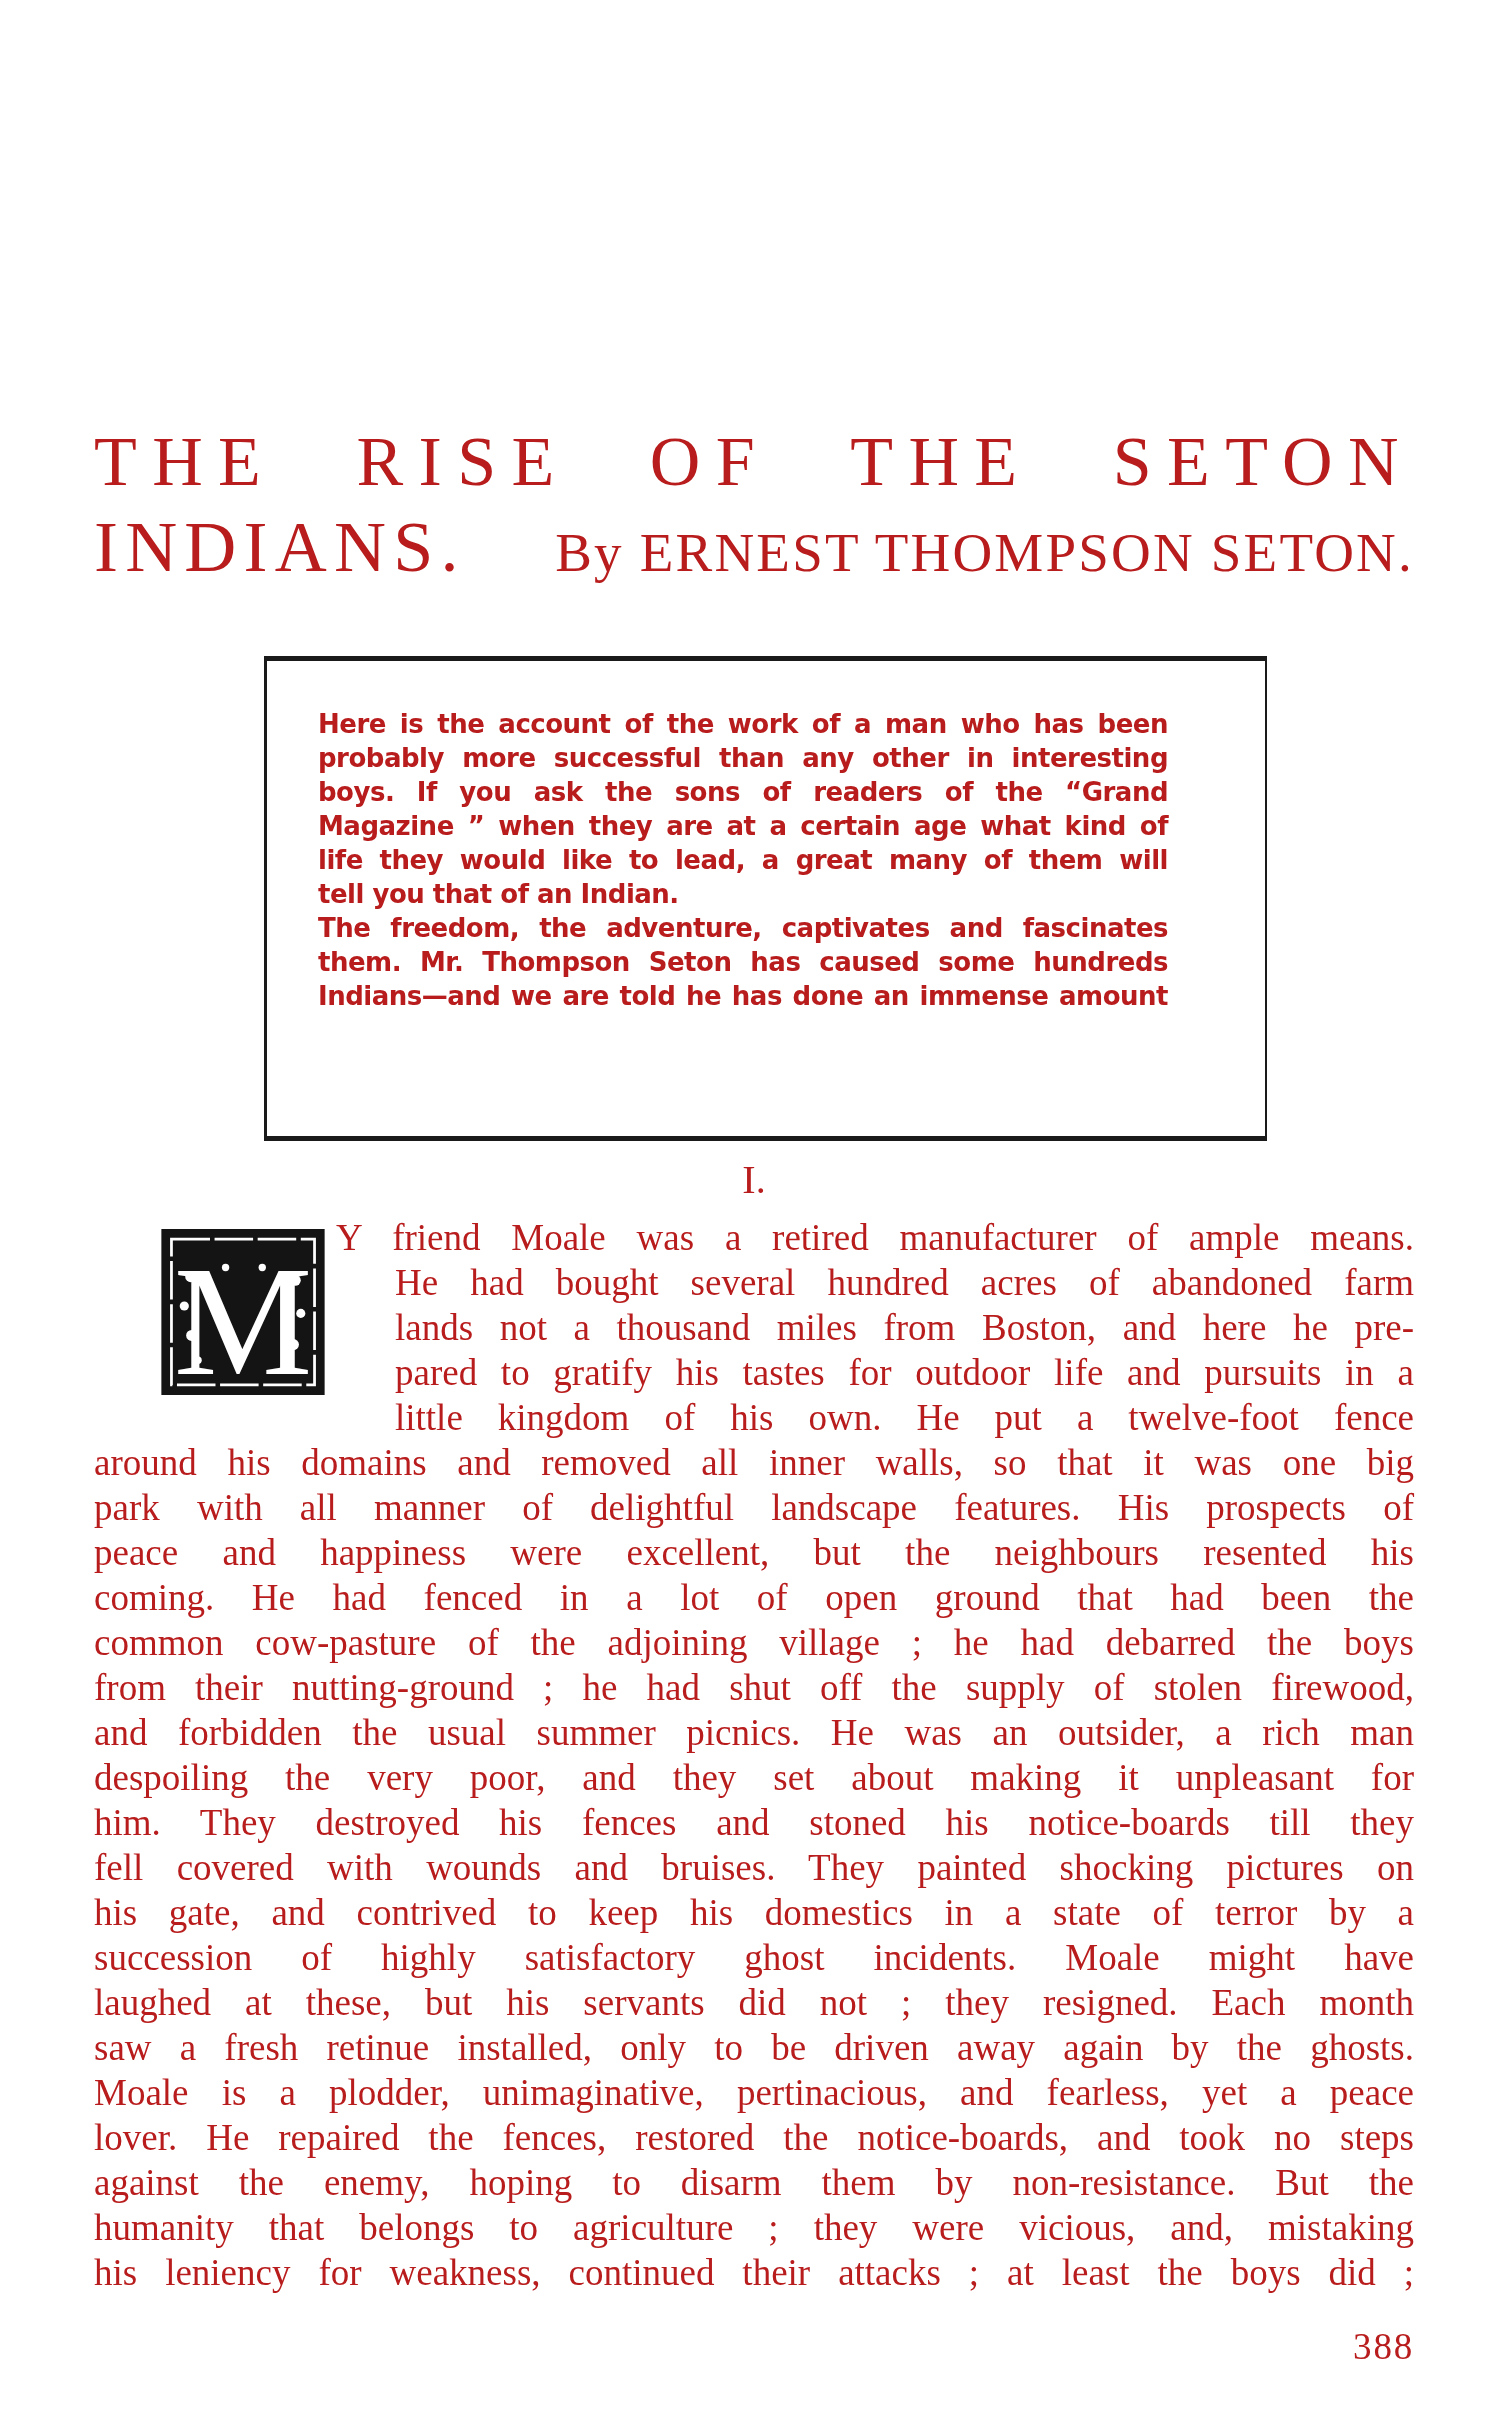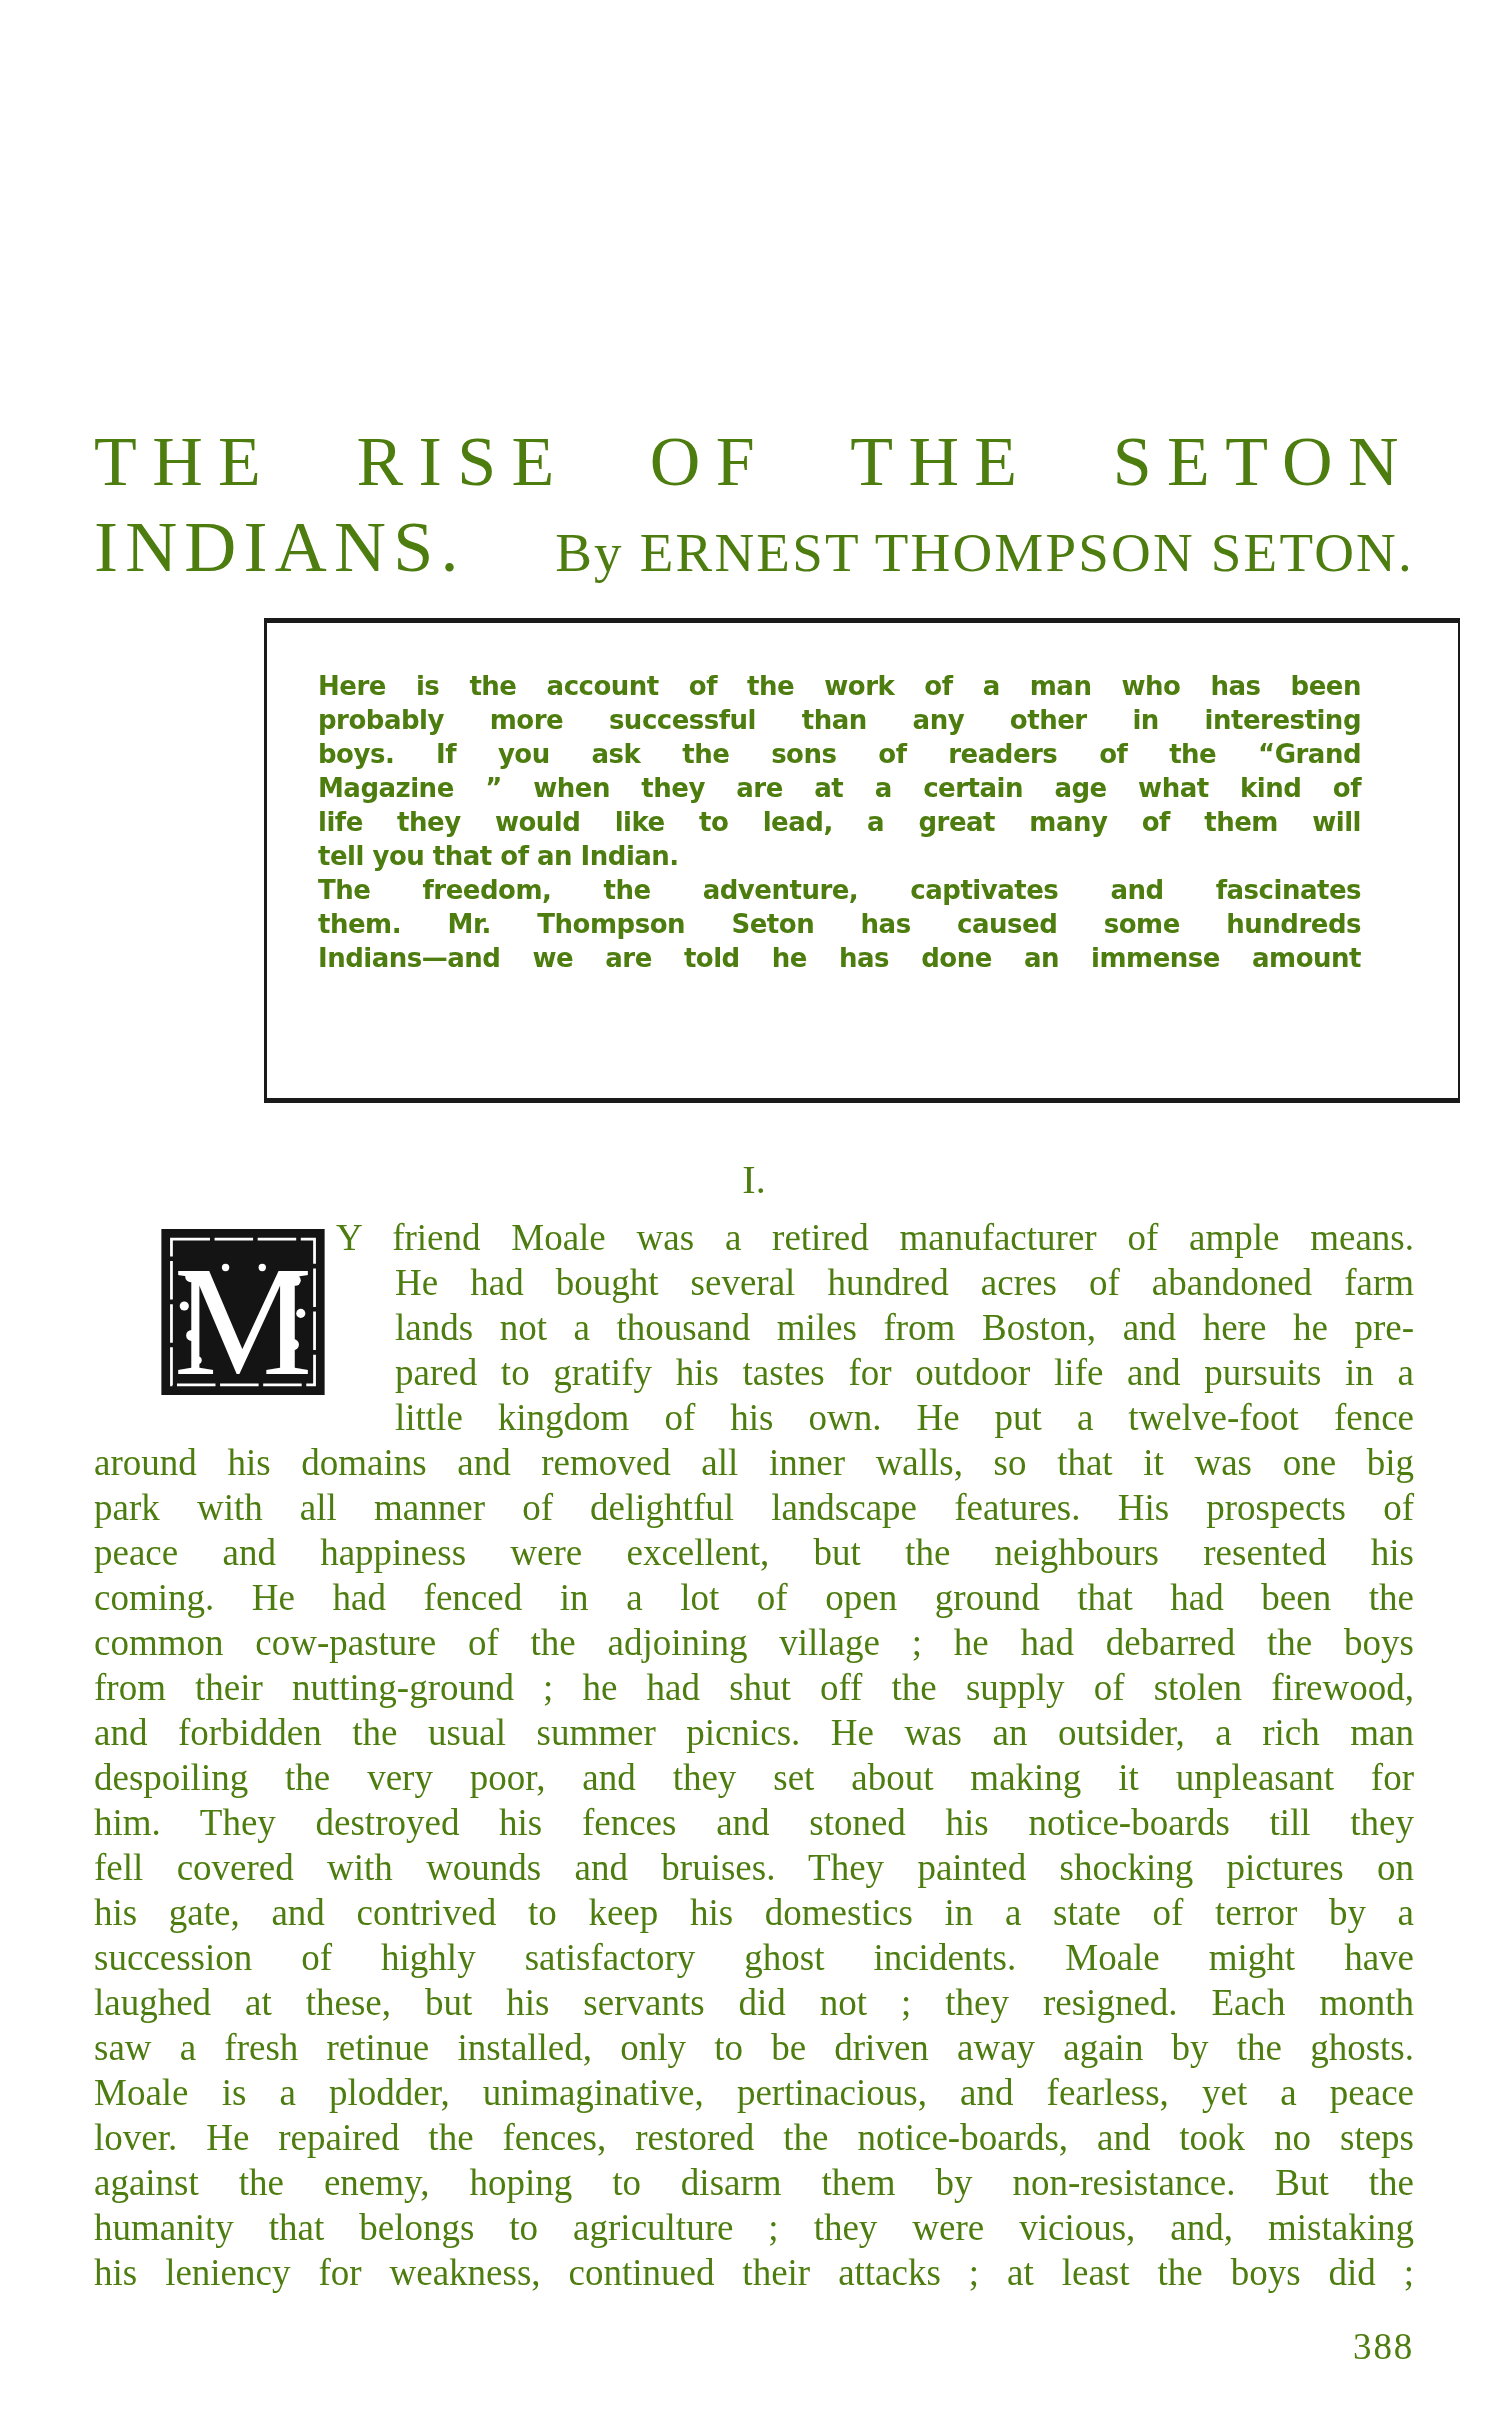--- a/index.html
+++ b/index.html
@@ -1,32 +1,32 @@
 <!DOCTYPE html>
 <html style="font-size:14.7px"><head>
 <meta charset="utf-8">
 <style>
   html,body { margin:0; padding:0; background:#e8e8e4; }
   .page {
     position:relative; width:1505px; height:2426px; margin:0 auto;
-    background:#ffffff; color:#4d7c0f; overflow:hidden;
+    background:#ffffff; color:#b91c1c; overflow:hidden;
     font-family:"Liberation Serif", serif;
   }
 
   
   .title-block { position:absolute; left:94px; top:423px; width:1320px; }
   .title-l1 { display:flex; justify-content:space-between; font-size:70px; line-height:1.1; white-space:nowrap; }
   .title-l1 span { letter-spacing:0.22em; }
   .title-l2 { display:flex; justify-content:space-between; align-items:baseline; margin-top:5.5px; white-space:nowrap; }
   .title-l2 .main   { font-size:72px; letter-spacing:0.10em; }
   .title-l2 .byline { font-size:55px; letter-spacing:0.04em; }
 
   
   .intro-box {
-    position:absolute; left:264px; top:618px; width:1196px; height:485px;
+    position:absolute; left:264px; top:656px; width:1003px; height:485px;
     box-sizing:border-box;
     border-top:5.5px solid #1a1a1a; border-bottom:5.5px solid #1a1a1a;
     border-left:3.7px solid #1a1a1a; border-right:2.8px solid #1a1a1a;
   }
   .intro-text {
     margin:46px 97px 0 51px;
     font-family:"DejaVu Sans", sans-serif; font-weight:bold;
     font-size:26px; line-height:34px; letter-spacing:-0.5px;
   }
   .intro-line { text-align:justify; text-align-last:justify; white-space:nowrap; }

